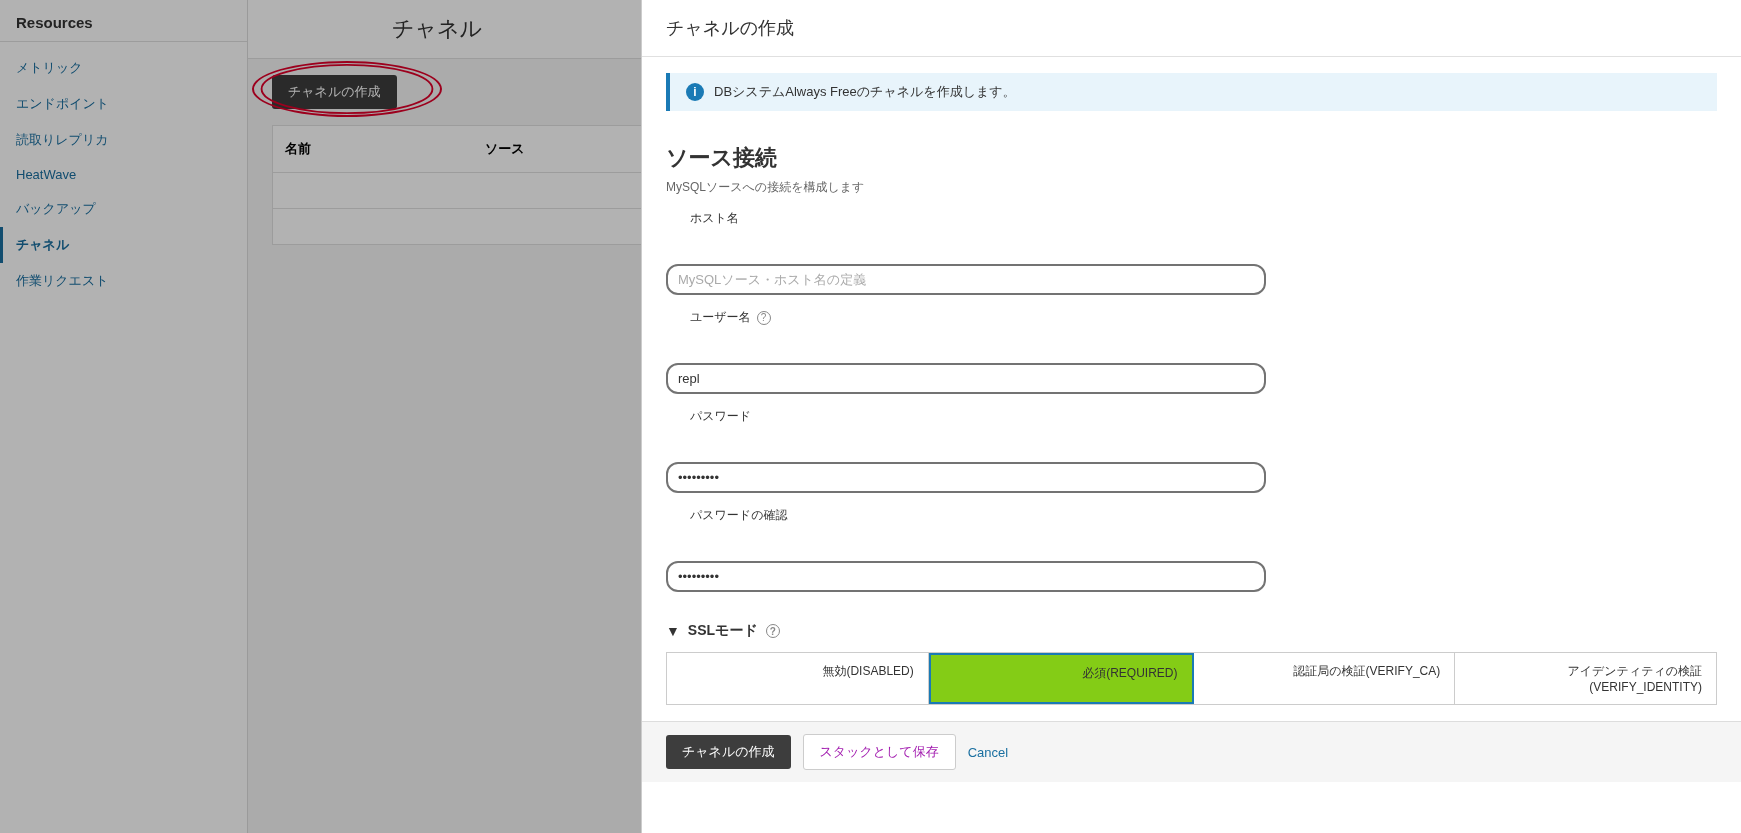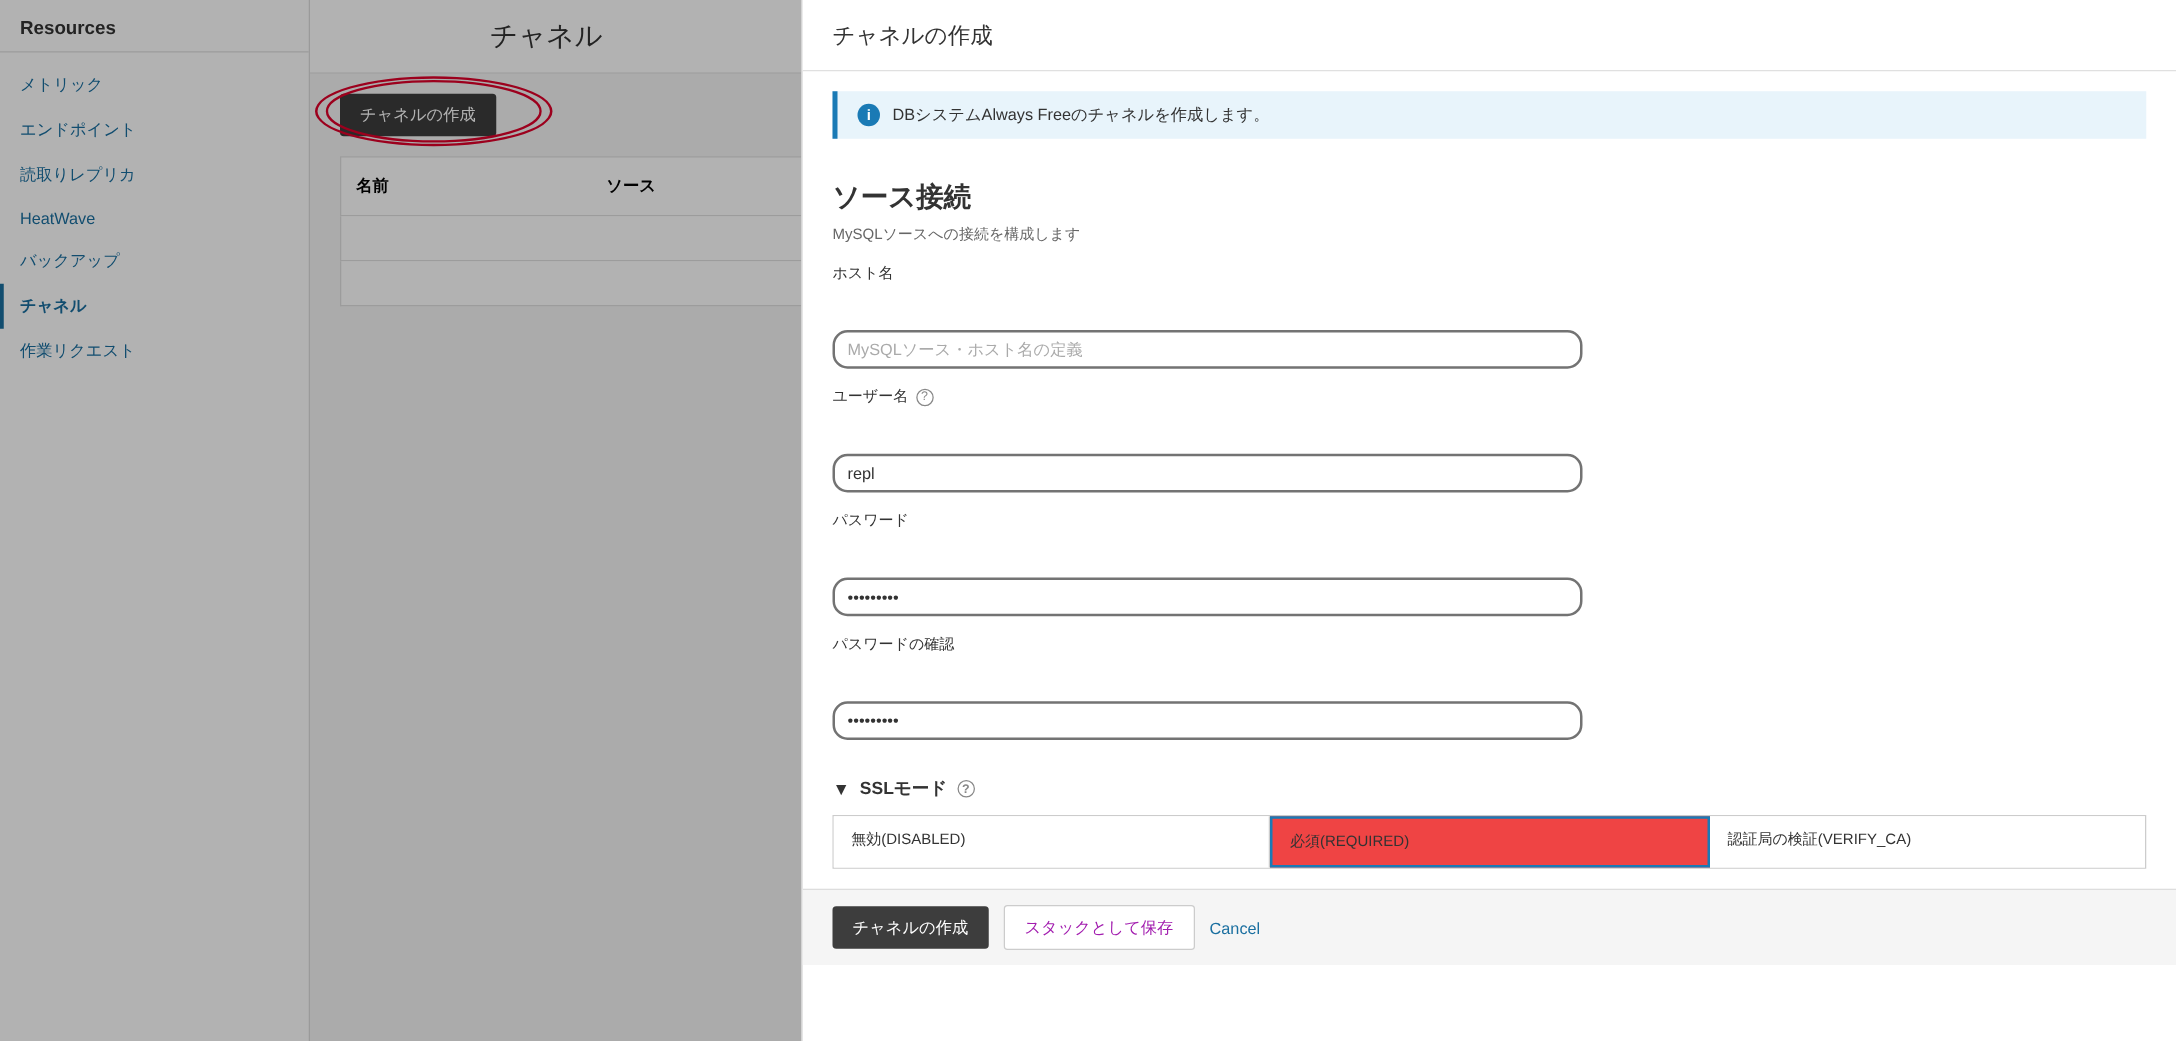--- a/index.html
+++ b/index.html
@@ -193,20 +193,21 @@
     .form-group {
       margin-bottom: 14px;
     }
     .form-label {
       font-size: 12px;
       color: #333;
       margin-bottom: 4px;
       display: flex;
       align-items: center;
       gap: 6px;
+      margin-left: 24px;
     }
     .label-optional {
       font-size: 11px;
       color: #888;
     }
     .help-icon {
       width: 14px;
       height: 14px;
       border: 1px solid #888;
       border-radius: 50%;
@@ -240,33 +241,34 @@
       gap: 8px;
       font-size: 14px;
       font-weight: bold;
       color: #333;
       margin-bottom: 12px;
       cursor: pointer;
     }
     .ssl-options {
       display: flex;
       border: 1px solid #ccc;
+      text-align: right;
     }
     .ssl-option {
       flex: 1;
       padding: 10px 14px;
       border-right: 1px solid #ccc;
       font-size: 12px;
       color: #333;
       cursor: pointer;
       background: #fff;
     }
     .ssl-option:last-child { border-right: none; }
     .ssl-option.selected {
-      background: #ef4444;
+      background: #84cc16;
       border: 2px solid #1a7ab5;
     }
 
     
     .modal-footer {
       position: sticky;
       bottom: 0;
       background: #f5f5f5;
       border-top: 1px solid #ddd;
       padding: 12px 24px;
@@ -383,20 +385,21 @@
     <div class="ssl-section">
       <div class="ssl-header">
         <span>▼</span>
         <span>SSLモード</span>
         <span class="help-icon">?</span>
       </div>
       <div class="ssl-options">
         <div class="ssl-option">無効(DISABLED)</div>
         <div class="ssl-option selected">必須(REQUIRED)</div>
         <div class="ssl-option">認証局の検証(VERIFY_CA)</div>
+        <div class="ssl-option">アイデンティティの検証(VERIFY_IDENTITY)</div>
       </div>
     </div>
 
     <div class="modal-footer">
       <button class="btn-primary">チャネルの作成</button>
       <button class="btn-secondary">スタックとして保存</button>
       <a class="btn-link">Cancel</a>
     </div>
   </div>
 </div>

